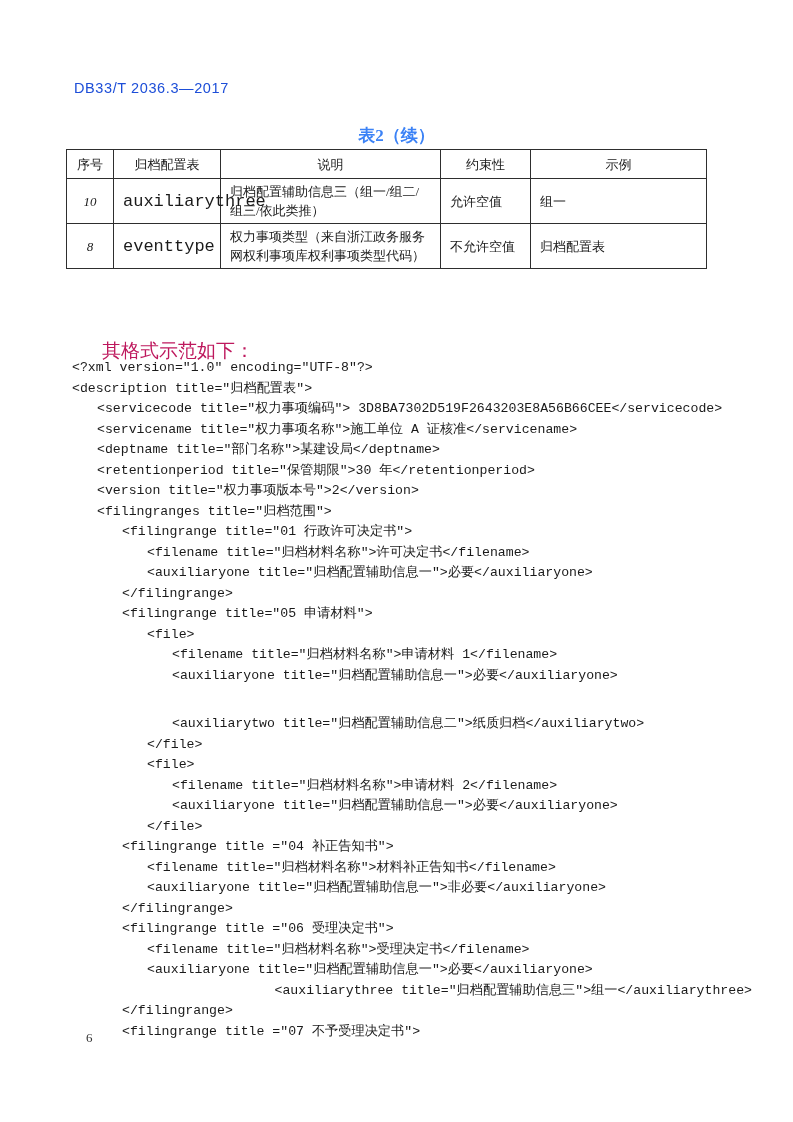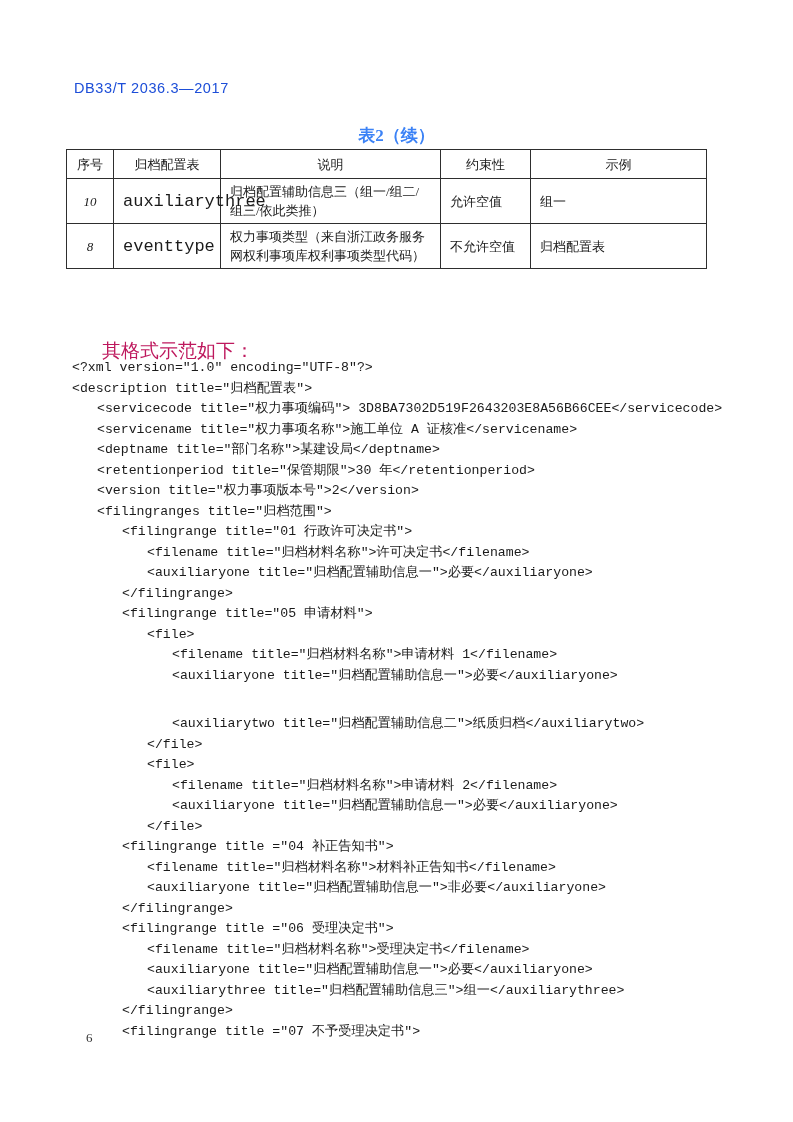--- a/index.html
+++ b/index.html
@@ -158,20 +158,20 @@
       <div class="code-line" style="padding-left: 100px;">&lt;filename title="归档材料名称"&gt;申请材料 2&lt;/filename&gt;</div>
       <div class="code-line" style="padding-left: 100px;">&lt;auxiliaryone title="归档配置辅助信息一"&gt;必要&lt;/auxiliaryone&gt;</div>
       <div class="code-line" style="padding-left: 75px;">&lt;/file&gt;</div>
       <div class="code-line" style="padding-left: 50px;">&lt;filingrange title ="04 补正告知书"&gt;</div>
       <div class="code-line" style="padding-left: 75px;">&lt;filename title="归档材料名称"&gt;材料补正告知书&lt;/filename&gt;</div>
       <div class="code-line" style="padding-left: 75px;">&lt;auxiliaryone title="归档配置辅助信息一"&gt;非必要&lt;/auxiliaryone&gt;</div>
       <div class="code-line" style="padding-left: 50px;">&lt;/filingrange&gt;</div>
       <div class="code-line" style="padding-left: 50px;">&lt;filingrange title ="06 受理决定书"&gt;</div>
       <div class="code-line" style="padding-left: 75px;">&lt;filename title="归档材料名称"&gt;受理决定书&lt;/filename&gt;</div>
       <div class="code-line" style="padding-left: 75px;">&lt;auxiliaryone title="归档配置辅助信息一"&gt;必要&lt;/auxiliaryone&gt;</div>
-      <div class="code-line" style="padding-left: 75px;">&lt;auxiliarythree title="归档配置辅助信息三"&gt;组一&lt;/auxiliarythree&gt;</div>
+      <div class="code-line" style="padding-left: 75px; text-align: right;">&lt;auxiliarythree title="归档配置辅助信息三"&gt;组一&lt;/auxiliarythree&gt;</div>
       <div class="code-line" style="padding-left: 50px;">&lt;/filingrange&gt;</div>
       <div class="code-line" style="padding-left: 50px;">&lt;filingrange title ="07 不予受理决定书"&gt;</div>
     </div>
 
   <div class="page-number">6</div>
 
 </div>
 
 </body></html>

